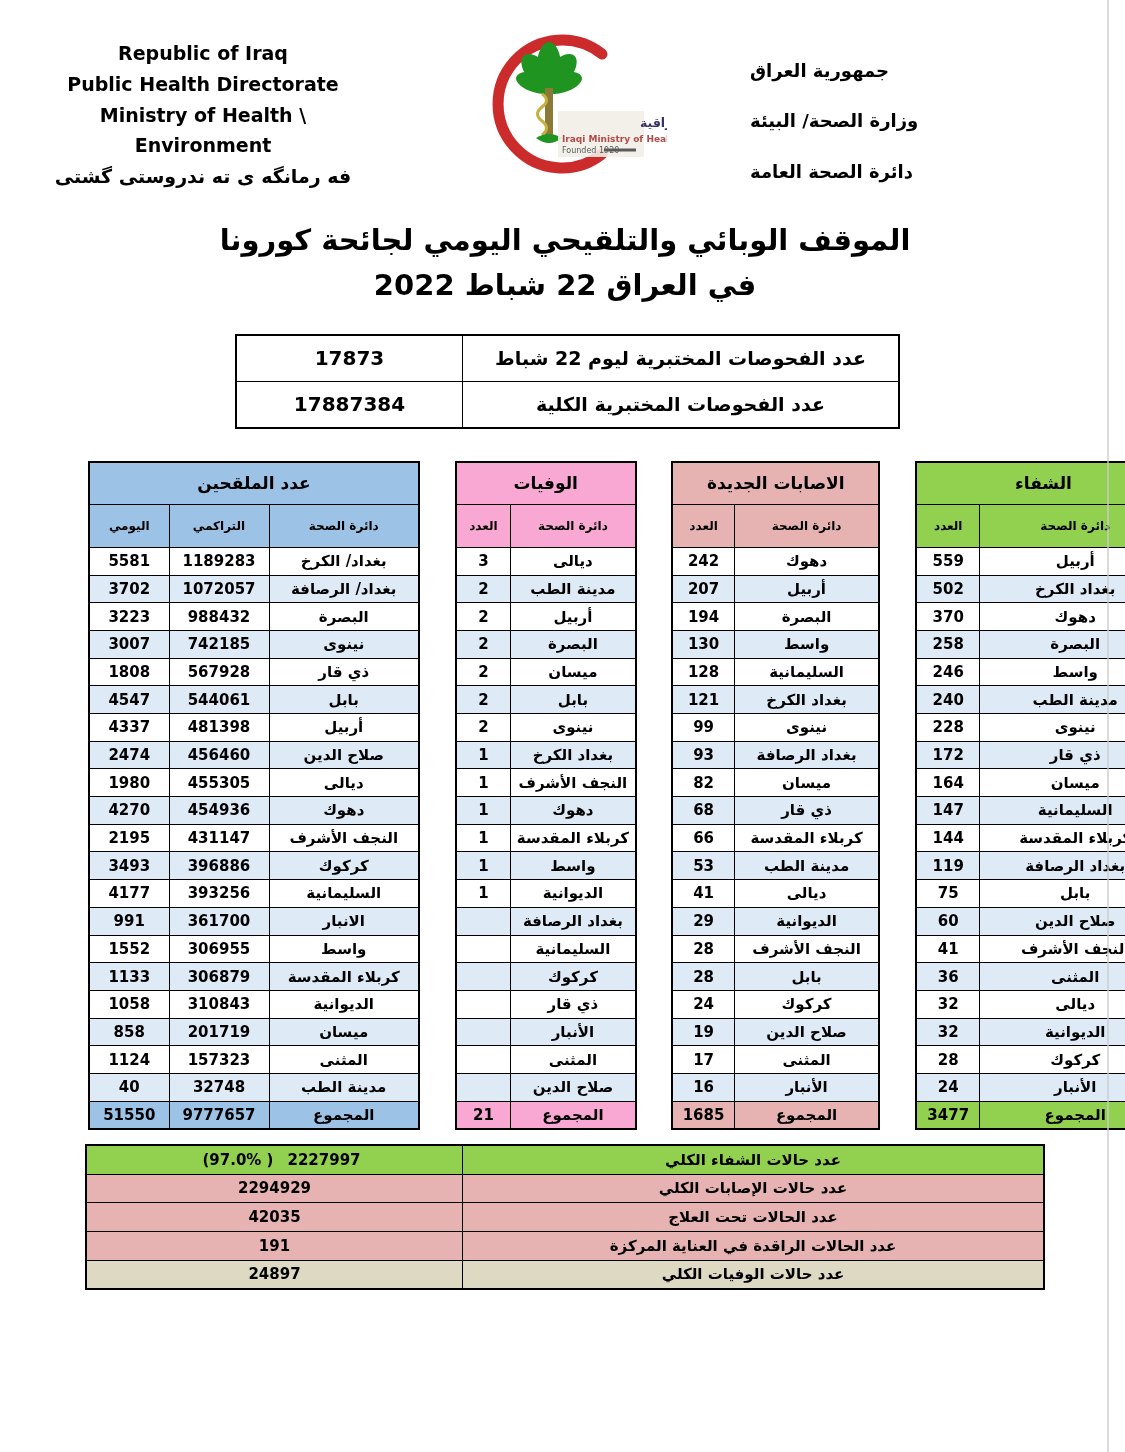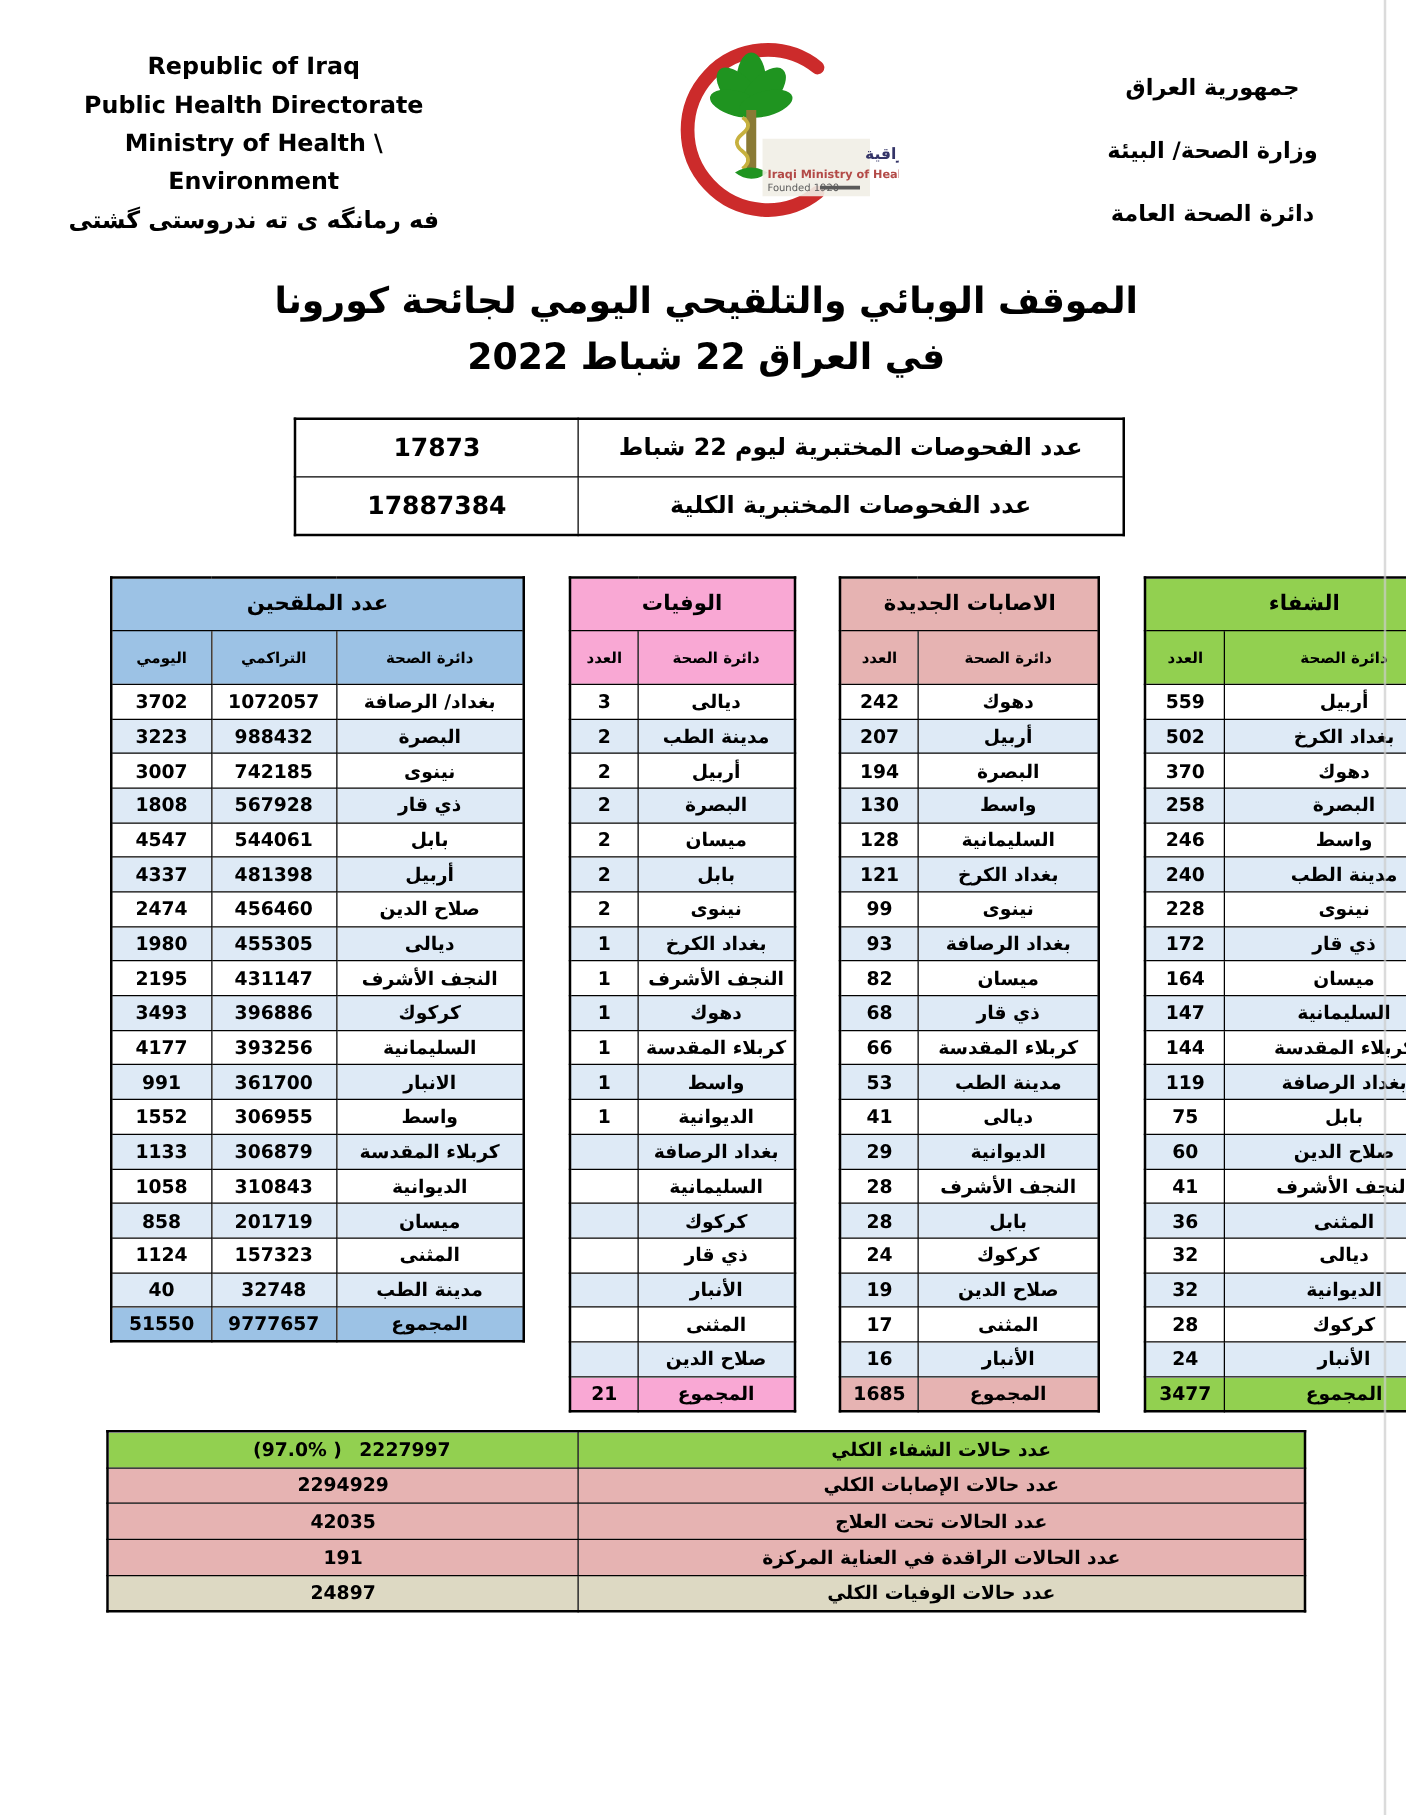--- a/index.html
+++ b/index.html
@@ -7,21 +7,21 @@
     width:1125px;height:1452px;background:#ffffff;position:relative;
     font-family:"DejaVu Sans",sans-serif;color:#000;overflow:hidden;
   }
   .page-edge{position:absolute;top:0;right:16px;width:2px;height:100%;background:#cccccc;opacity:.7;}
 
   
   .top-header{display:flex;justify-content:space-between;align-items:flex-start;padding:38px 40px 0 38px;}
   .hdr-left{width:330px;text-align:center;font-weight:bold;font-size:19px;line-height:1.62;}
   .hdr-left .kurdish{font-size:19px;direction:rtl;}
   .hdr-logo{width:215px;margin-top:-12px;}
-  .hdr-right{width:230px;text-align:center;font-weight:bold;font-size:18px;line-height:2.8;direction:rtl;padding-top:8px;}
+  .hdr-right{width:230px;text-align:left;font-weight:bold;font-size:18px;line-height:2.8;direction:rtl;padding-top:8px;margin-right:105px;}
 
   
   .doc-title{margin-top:18px;text-align:center;font-weight:bold;font-size:29px;line-height:1.55;direction:rtl;width:1010px;margin-left:60px;}
 
   
   table{border-collapse:collapse;table-layout:fixed;}
   td,th{border:1.5px solid #000;text-align:center;vertical-align:middle;padding:0;overflow:hidden;white-space:nowrap;}
   .tests{margin:26px 0 0 235px;width:660px;border:2px solid #000;}
   .tests td{height:45px;font-weight:bold;}
   .tests .t-val{width:225px;font-size:20px;}
@@ -131,20 +131,25 @@
           <th colspan="3" class="band c-blue">عدد الملقحين</th>
         </tr>
       <tr class="subhdr">
         <th class="c-blue">اليومي</th>
         <th class="c-blue">التراكمي</th>
         <th class="c-blue">دائرة الصحة</th>
       </tr>
     </thead>
     <tbody id="tb-vaccinated">
         <tr>
+          <td class="num">5581</td>
+          <td class="num">1189283</td>
+          <td class="name" dir="rtl">بغداد/ الكرخ</td>
+        </tr>
+        <tr>
           <td class="num">3702</td>
           <td class="num">1072057</td>
           <td class="name" dir="rtl">بغداد/ الرصافة</td>
         </tr>
         <tr>
           <td class="num">3223</td>
           <td class="num">988432</td>
           <td class="name" dir="rtl">البصرة</td>
         </tr>
         <tr>
@@ -169,20 +174,25 @@
         </tr>
         <tr>
           <td class="num">2474</td>
           <td class="num">456460</td>
           <td class="name" dir="rtl">صلاح الدين</td>
         </tr>
         <tr>
           <td class="num">1980</td>
           <td class="num">455305</td>
           <td class="name" dir="rtl">ديالى</td>
+        </tr>
+        <tr>
+          <td class="num">4270</td>
+          <td class="num">454936</td>
+          <td class="name" dir="rtl">دهوك</td>
         </tr>
         <tr>
           <td class="num">2195</td>
           <td class="num">431147</td>
           <td class="name" dir="rtl">النجف الأشرف</td>
         </tr>
         <tr>
           <td class="num">3493</td>
           <td class="num">396886</td>
           <td class="name" dir="rtl">كركوك</td>

